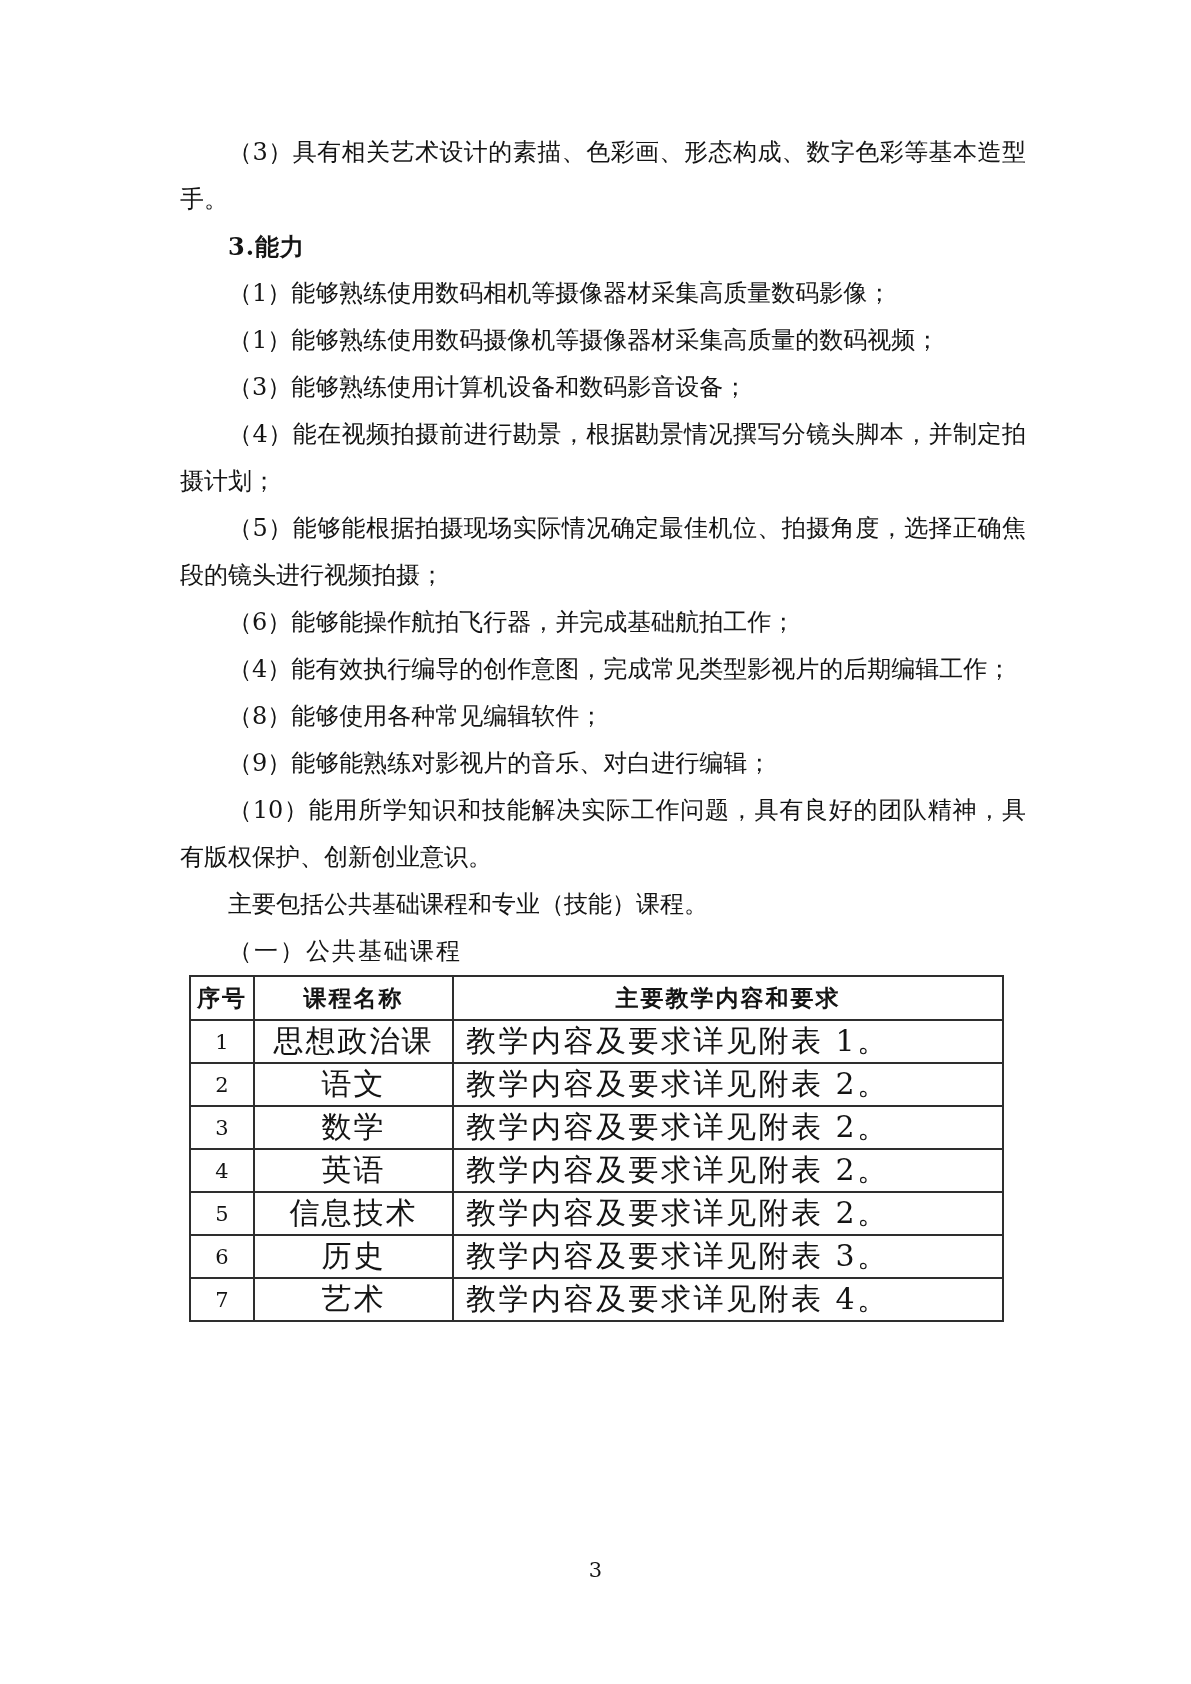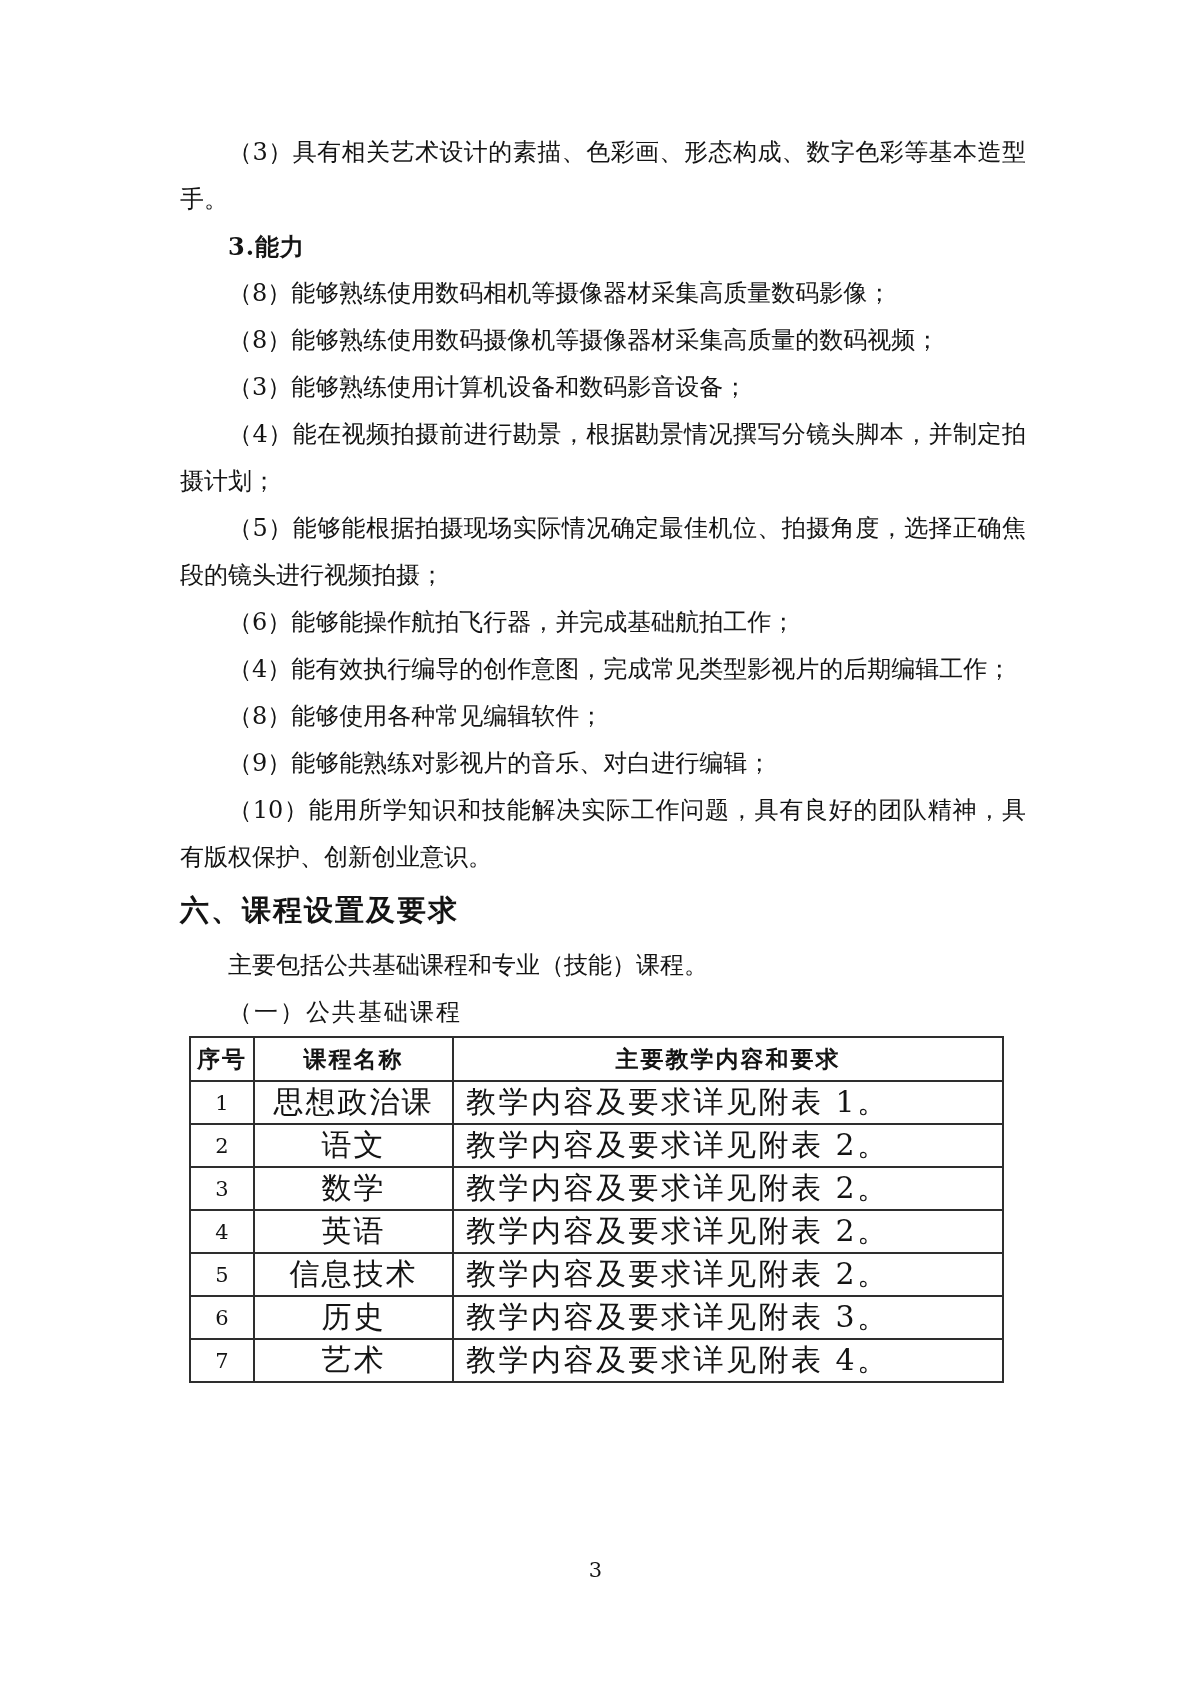--- a/index.html
+++ b/index.html
@@ -86,32 +86,31 @@
 </head>
 <body>
 
 <div class="page">
   <div class="content">
 
     <p class="body-para">（3）具有相关艺术设计的素描、色彩画、形态构成、数字色彩等基本造型手。</p>
 
     <h3 class="ability-heading">3.能力</h3>
 
-    <p class="body-para">（8）能够熟练使用数码相机等摄像器材采集高质量数码影像；</p>
-    <p class="body-para">（8）能够熟练使用数码摄像机等摄像器材采集高质量的数码视频；</p>
+    <p class="body-para">（1）能够熟练使用数码相机等摄像器材采集高质量数码影像；</p>
+    <p class="body-para">（1）能够熟练使用数码摄像机等摄像器材采集高质量的数码视频；</p>
     <p class="body-para">（3）能够熟练使用计算机设备和数码影音设备；</p>
     <p class="body-para">（4）能在视频拍摄前进行勘景，根据勘景情况撰写分镜头脚本，并制定拍摄计划；</p>
     <p class="body-para">（5）能够能根据拍摄现场实际情况确定最佳机位、拍摄角度，选择正确焦段的镜头进行视频拍摄；</p>
     <p class="body-para">（6）能够能操作航拍飞行器，并完成基础航拍工作；</p>
     <p class="body-para">（4）能有效执行编导的创作意图，完成常见类型影视片的后期编辑工作；</p>
     <p class="body-para">（8）能够使用各种常见编辑软件；</p>
     <p class="body-para">（9）能够能熟练对影视片的音乐、对白进行编辑；</p>
     <p class="body-para">（10）能用所学知识和技能解决实际工作问题，具有良好的团队精神，具有版权保护、创新创业意识。</p>
 
-    <h2 class="section-heading">六、课程设置及要求</h2>
 
     <p class="body-para">主要包括公共基础课程和专业（技能）课程。</p>
 
     <h3 class="subsection-heading">（一）公共基础课程</h3>
 
     <table class="course-table">
       <colgroup>
         <col style="width:64px">
         <col style="width:199px">
         <col style="width:550px">

